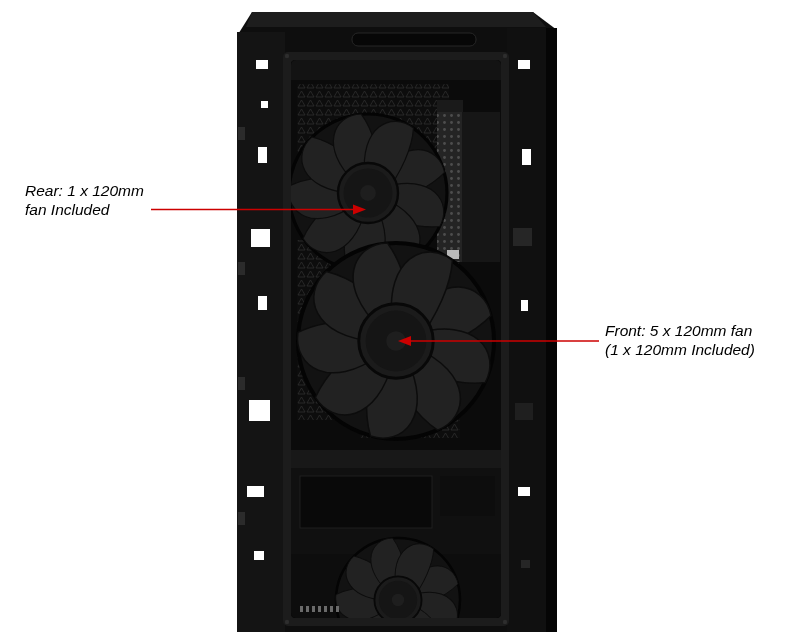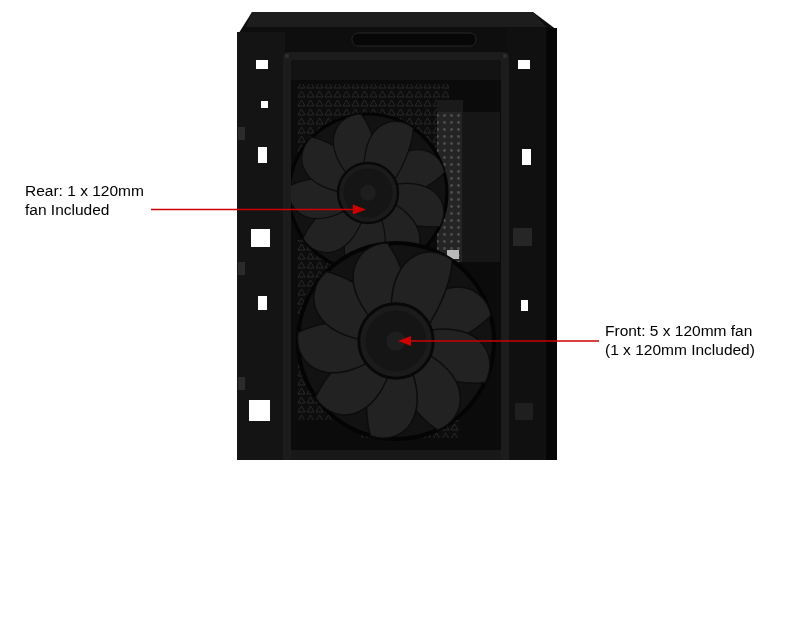--- a/index.html
+++ b/index.html
@@ -2,23 +2,24 @@
 <html><head>
 <meta charset="utf-8">
 <style>
   * { box-sizing: border-box; }
   html, body { margin: 0; padding: 0; }
   body { background: #ffffff; font-family: "Liberation Sans", sans-serif; }
 
   .canvas {
     position: relative;
     width: 789px;
-    height: 460px;
+    height: 640px;
     background: #ffffff;
     overflow: hidden;
+    font-style: italic;
   }
 
   .case-svg, .overlay-svg {
     position: absolute;
     left: 0; top: 0;
     width: 789px; height: 640px;
   }
   .overlay-svg { pointer-events: none; }
 
   .label {

